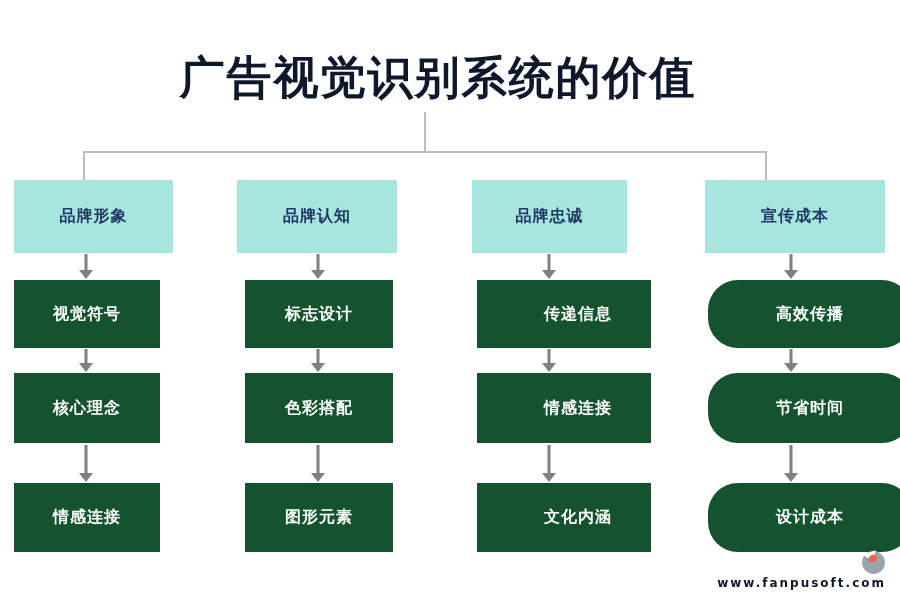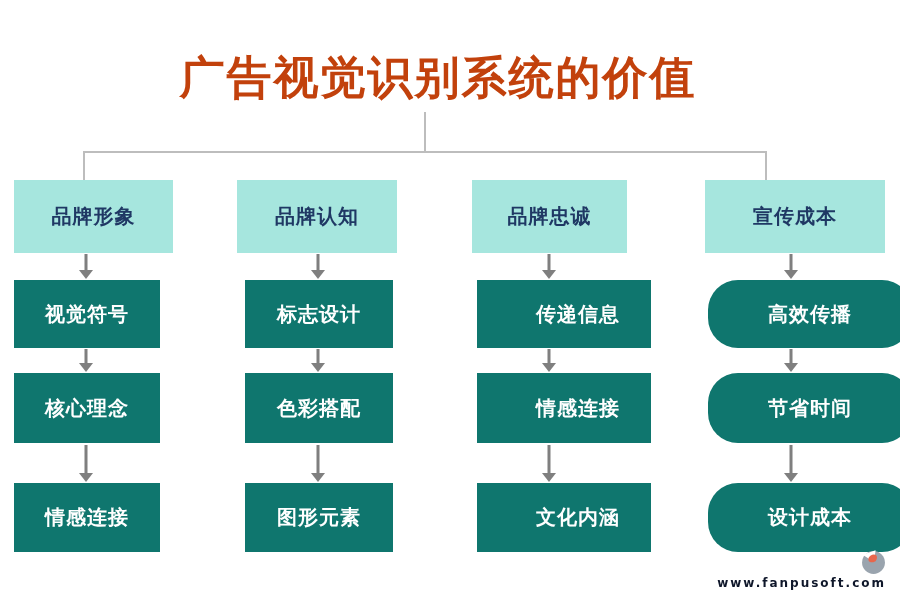--- a/index.html
+++ b/index.html
@@ -3,35 +3,35 @@
 <meta charset="utf-8">
 <style>
   html,body{margin:0;padding:0;background:#ffffff;}
   .stage{
     position:relative;width:900px;height:600px;background:#ffffff;overflow:hidden;
     font-family:"DejaVu Serif","Liberation Serif",serif;
   }
   .title{
     position:absolute;top:48px;left:438px;transform:translateX(-50%);
     margin:0;white-space:nowrap;
-    font-size:45px;font-weight:bold;color:#c2410c;letter-spacing:2px;
+    font-size:45px;font-weight:bold;color:#0f172a;letter-spacing:2px;
   }
   
   .line{position:absolute;background:#bdbdbd;}
   .trunk{left:424px;top:112px;width:2px;height:40px;}
   .hbar{left:83px;top:151px;width:684px;height:2px;}
   .drop-left{left:83px;top:151px;width:2px;height:30px;}
   .drop-right{left:765px;top:151px;width:2px;height:30px;}
   
   .box{
     position:absolute;display:flex;align-items:center;justify-content:center;
-    font-weight:bold;font-size:20px;letter-spacing:1px;white-space:nowrap;
+    font-weight:bold;font-size:16px;letter-spacing:1px;white-space:nowrap;
   }
   .header{top:180px;height:73px;background:#A6E6DE;color:#1F3864;}
-  .item{background:#0f766e;color:#ffffff;}
+  .item{background:#14532d;color:#ffffff;}
   .row0{top:280px;height:68px;}
   .row1{top:373px;height:70px;}
   .row2{top:483px;height:69px;}
   .h0{left:14px;width:159px;}  .b0{left:14px;width:146px;}
   .h1{left:237px;width:160px;text-align:center;} .b1{left:245px;width:148px;}
   .h2{left:472px;width:155px;} .b2{left:477px;width:146px;padding-left:28px;}
   .h3{left:705px;width:180px;} .b3{left:708px;width:204px;border-radius:30px;}
   
   .arrow{position:absolute;width:16px;}
   .arrow::before{

